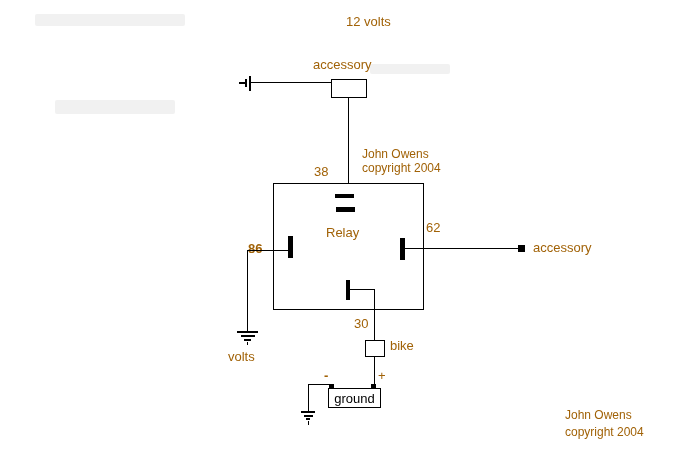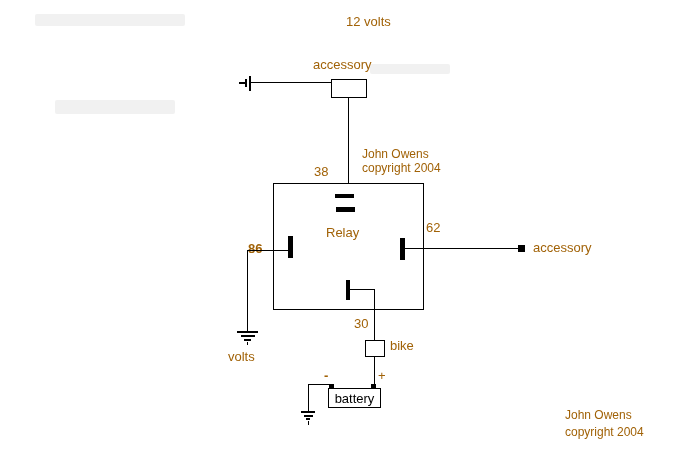--- a/index.html
+++ b/index.html
@@ -84,21 +84,21 @@
 
   <div class="bx" style="left:365px; top:340px; width:20px; height:17px;"></div>
   <div class="t" style="left:390px; top:339px;">bike</div>
   <div class="ln" style="left:374px; top:357px; width:1px; height:28px;"></div>
 
   <div class="t" style="left:324px; top:369px; font-weight:bold;">-</div>
   <div class="t" style="left:378px; top:369px;">+</div>
   <div class="ln" style="left:329px; top:384px; width:5px; height:4px;"></div>
   <div class="ln" style="left:371px; top:384px; width:5px; height:4px;"></div>
   <div class="bx battery-box" style="left:328px; top:388px; width:53px; height:20px;">
-    <span>battery</span>
+    <span>ground</span>
   </div>
 
   <div class="ln" style="left:308px; top:384px; width:21px; height:1px;"></div>
   <div class="ln" style="left:308px; top:384px; width:1px; height:28px;"></div>
 
   <div class="ln" style="left:301px; top:411px; width:14px; height:2px;"></div>
   <div class="ln" style="left:304px; top:415px; width:9px; height:2px;"></div>
   <div class="ln" style="left:306px; top:418px; width:4px; height:2px;"></div>
   <div class="ln" style="left:308px; top:421px; width:1px; height:4px;"></div>
 

